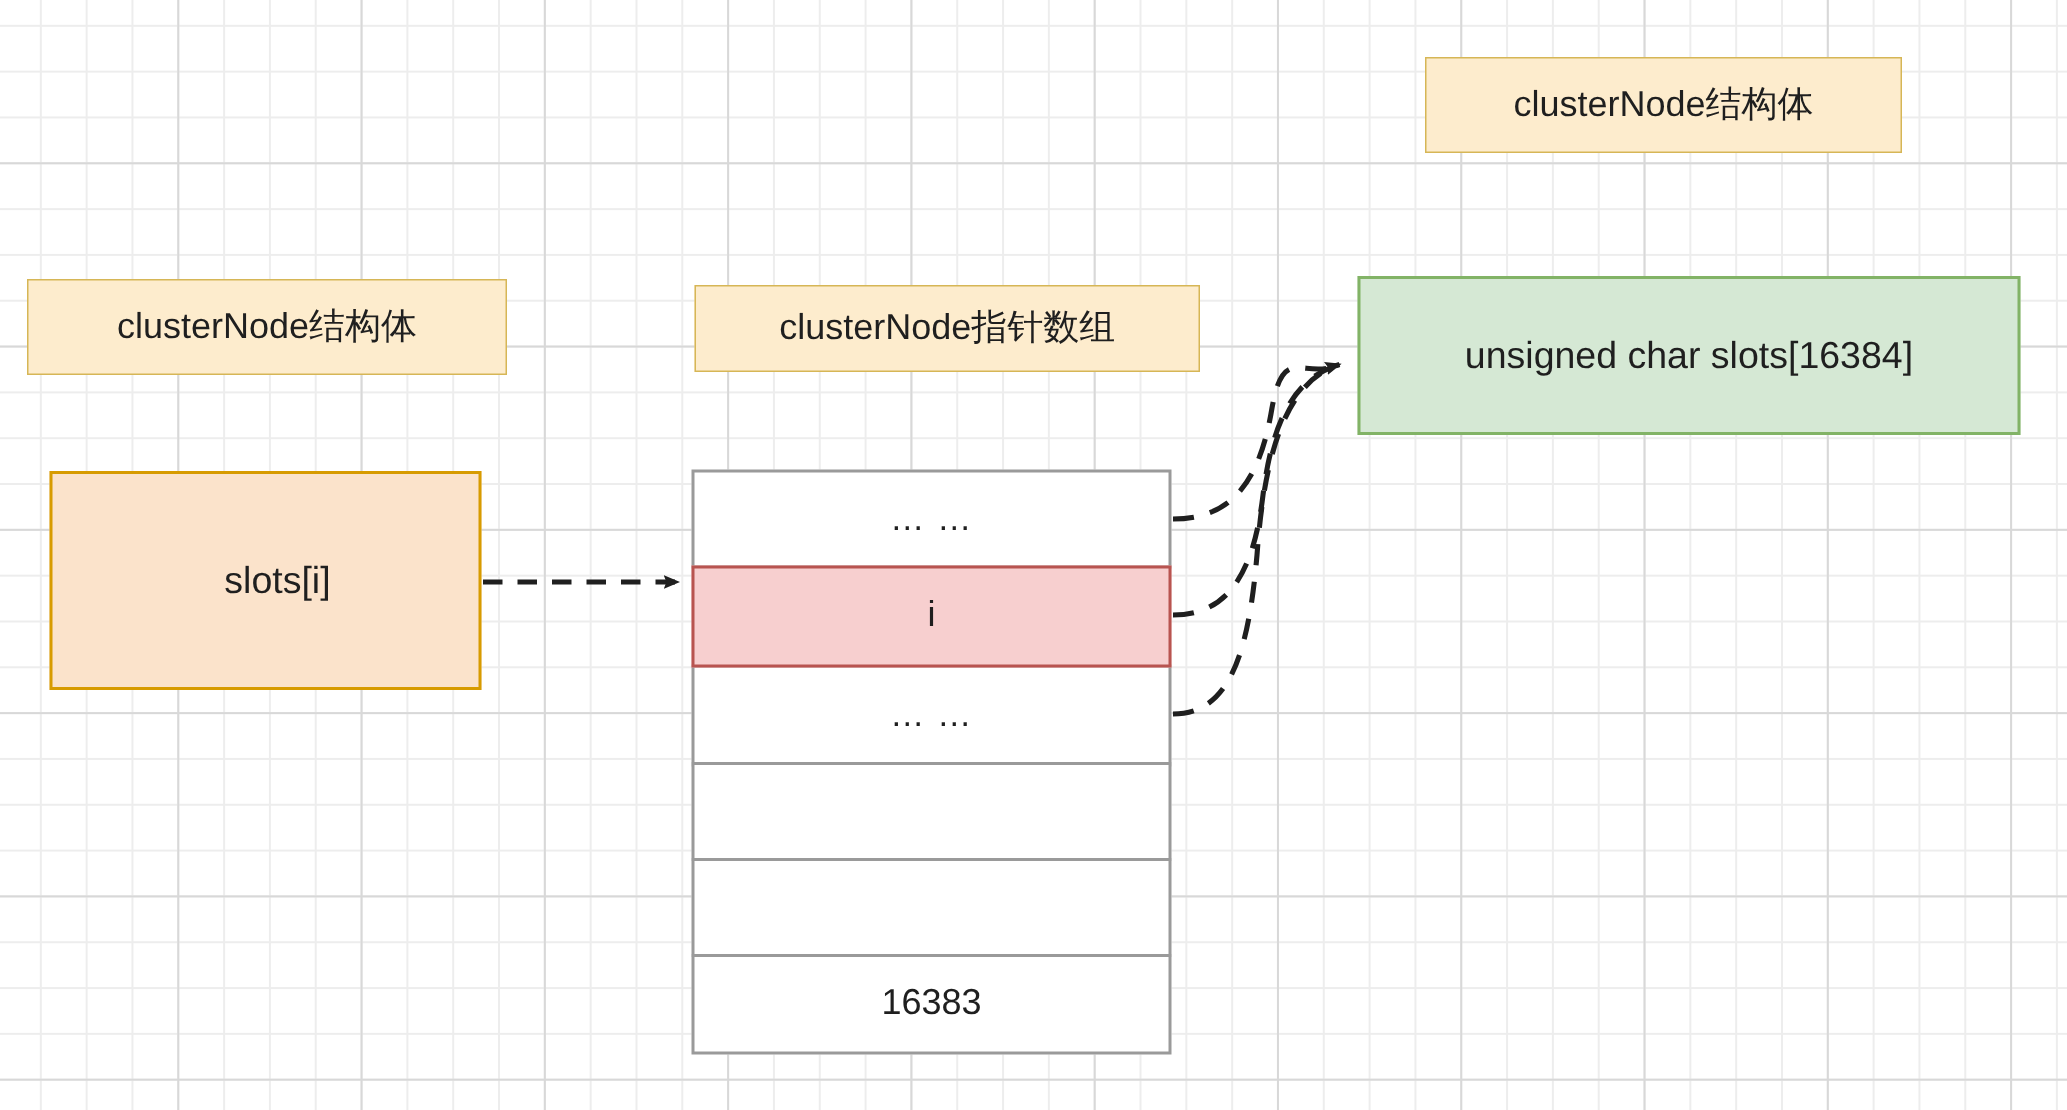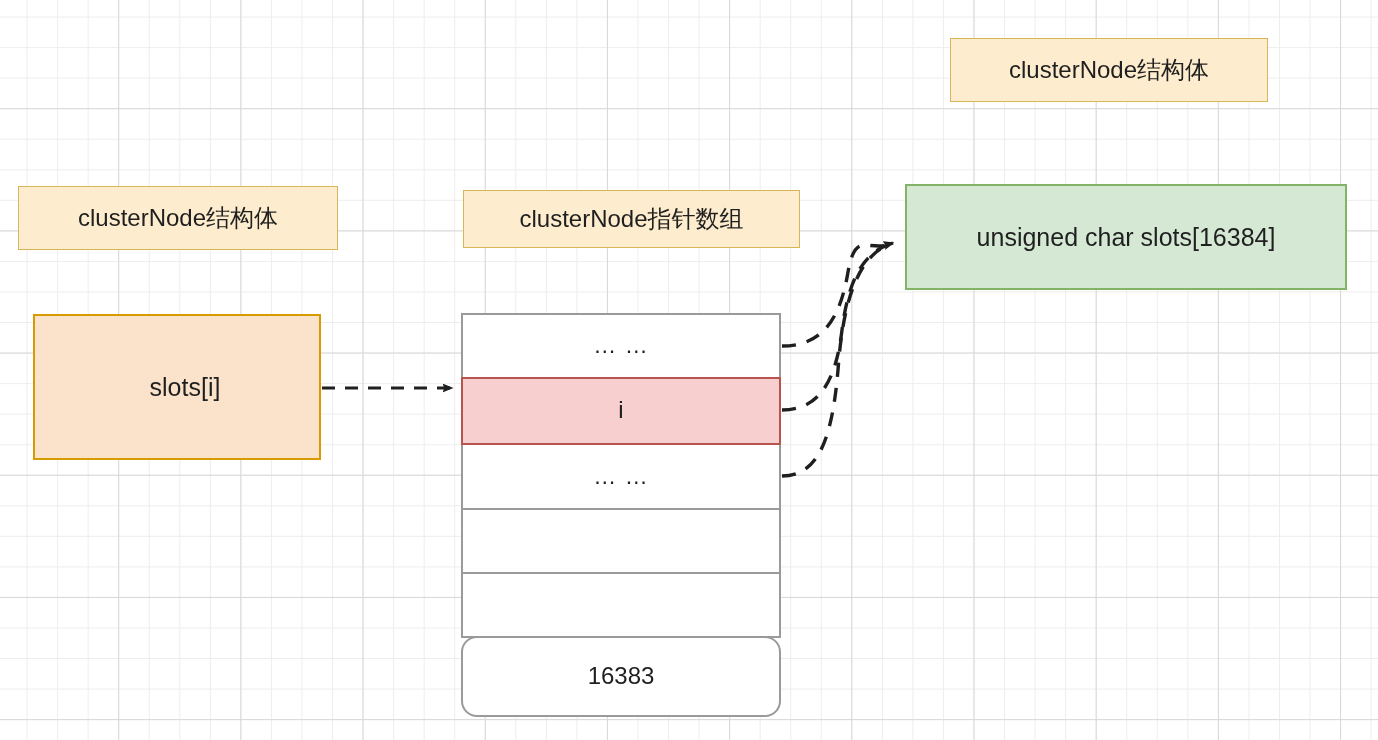--- a/index.html
+++ b/index.html
@@ -137,18 +137,18 @@
     </div>
     <div class="node array-cell" style="position:relative; left:0; top:0; width:320px; height:68px;">
       <span class="dots">… …</span>
     </div>
     <div class="node array-cell" style="position:relative; left:0; top:0; width:320px; height:66px;">
       <span></span>
     </div>
     <div class="node array-cell" style="position:relative; left:0; top:0; width:320px; height:66px;">
       <span></span>
     </div>
-    <div class="node array-cell" style="position:relative; left:0; top:0; width:320px; height:81px;border-radius:16px;">
+    <div class="node array-cell" style="position:relative; left:0; top:0; width:320px; height:67px;">
       <span>16383</span>
     </div>
   </div>
 
 </div>
 
 </body></html>

